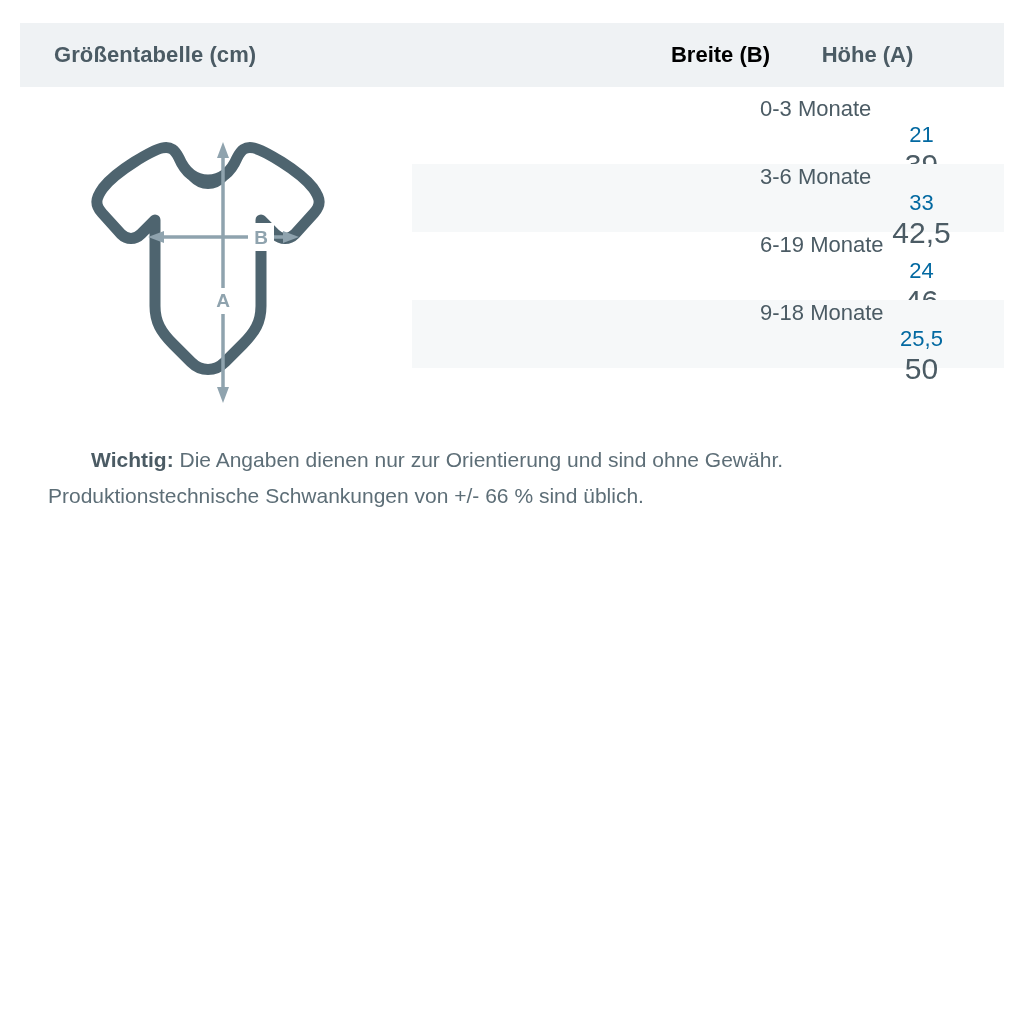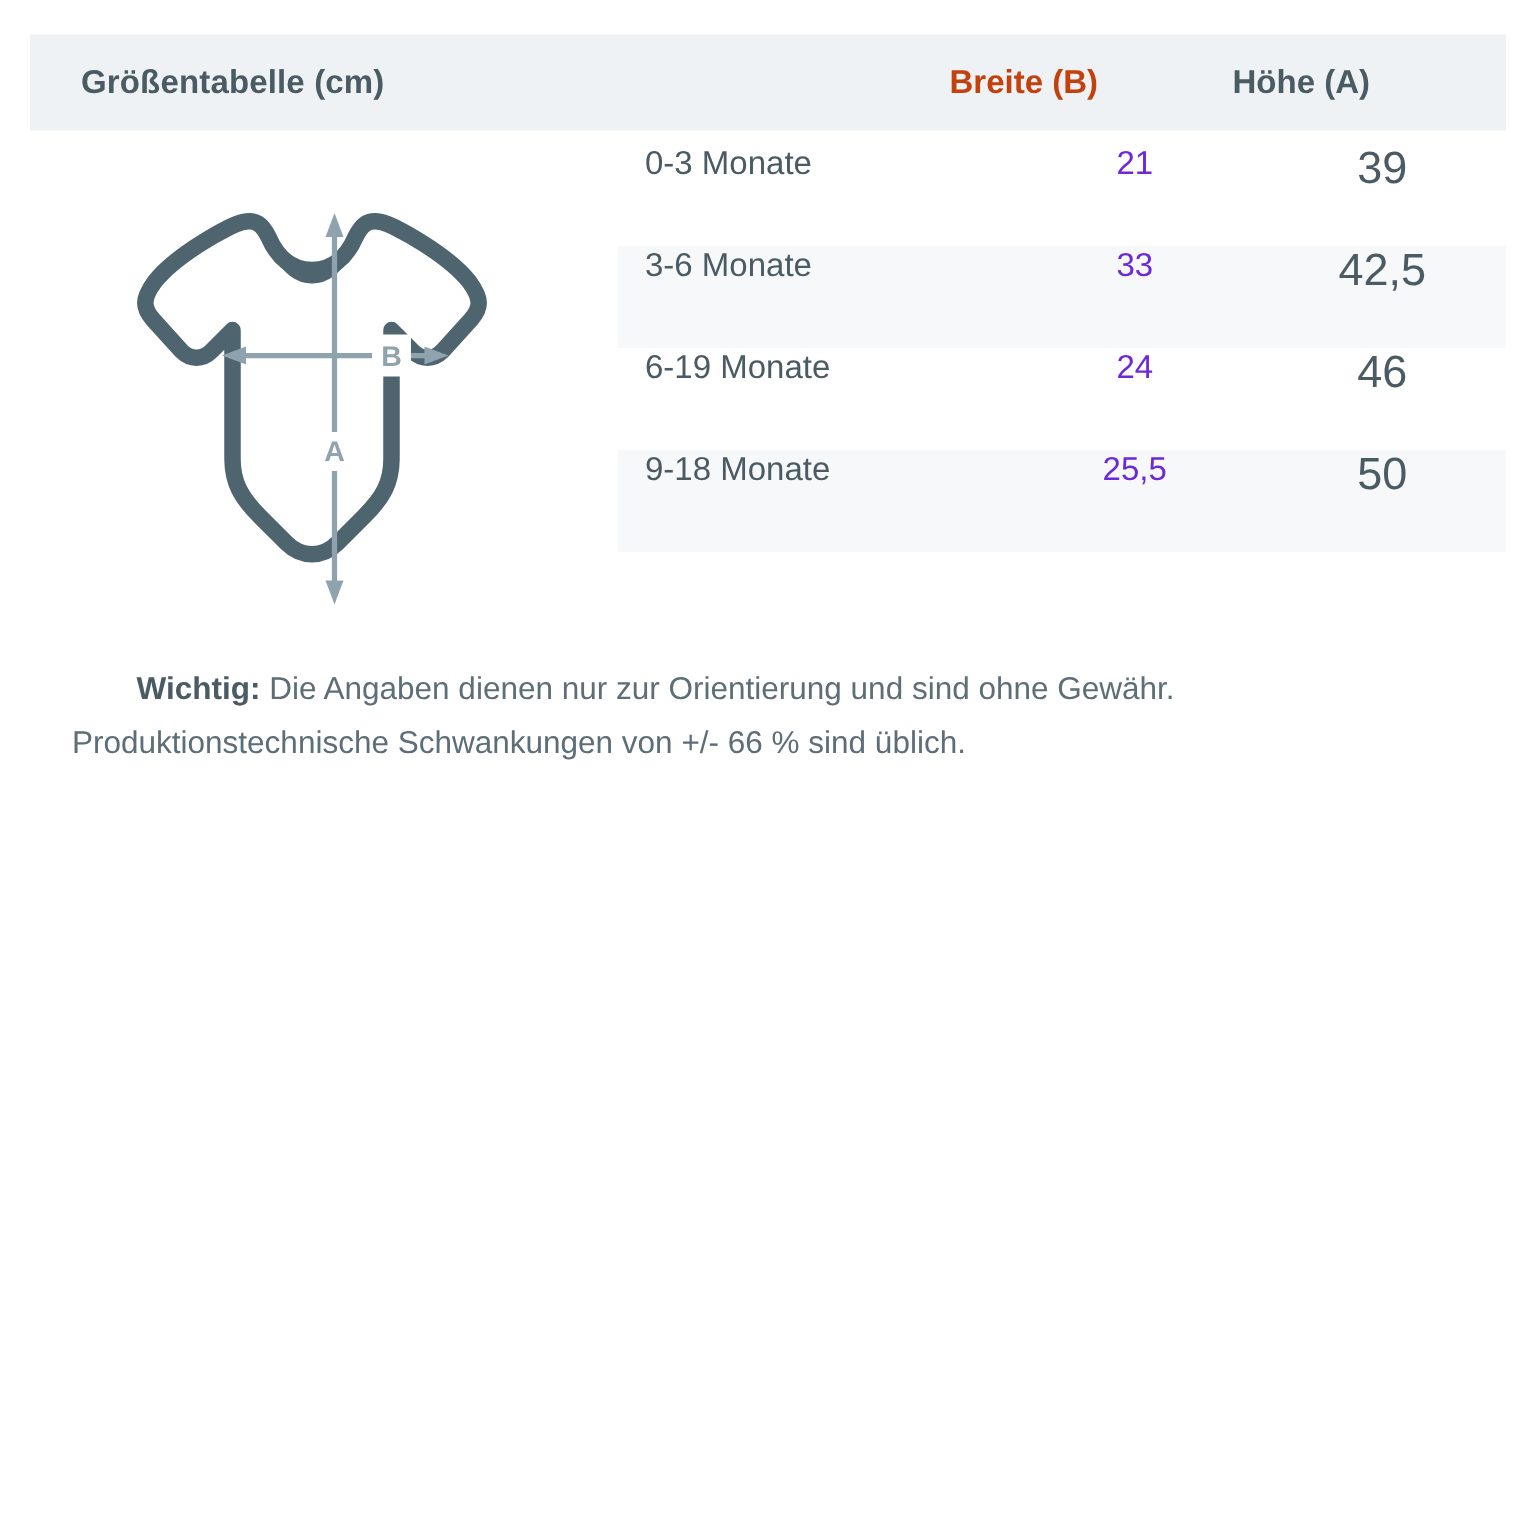--- a/index.html
+++ b/index.html
@@ -40,24 +40,24 @@
     left: 34px;
     font-size: 22px;
     font-weight: bold;
     color: #4b5b64;
     letter-spacing: 0.1px;
   }
   .header-col-b {
     position: absolute;
     left: 575px;
     width: 175px;
-    text-align: center;
-    font-size: 22px;
-    font-weight: bold;
-    color: #c2410c;
+    text-align: right;
+    font-size: 22px;
+    font-weight: bold;
+    color: #000000;
   }
   .header-col-a {
     position: absolute;
     left: 760px;
     width: 175px;
     text-align: center;
     font-size: 22px;
     font-weight: bold;
     color: #4b5b64;
   }
@@ -75,38 +75,39 @@
   .table {
     position: absolute;
     left: 412px;
     top: 96px;
     width: 592px;
   }
   .row {
     position: relative;
     height: 68px;
     display: flex;
-    align-items: flex-start;
-    box-sizing: border-box;
+    align-items: flex-end;
+    box-sizing: border-box;
+    flex-direction: column;
   }
   .row.alt {
     background: #f6f8f9;
   }
   .cell-label {
     width: 262px;
     padding-left: 18px;
     box-sizing: border-box;
     font-size: 22px;
     color: #4b5b64;
   }
   .cell-b {
     width: 165px;
     text-align: center;
     font-size: 22px;
-    color: #6d28d9;
+    color: #0369a1;
   }
   .cell-a {
     width: 165px;
     text-align: center;
     font-size: 30px;
     color: #4b5b64;
   }
 
   
   .note {

